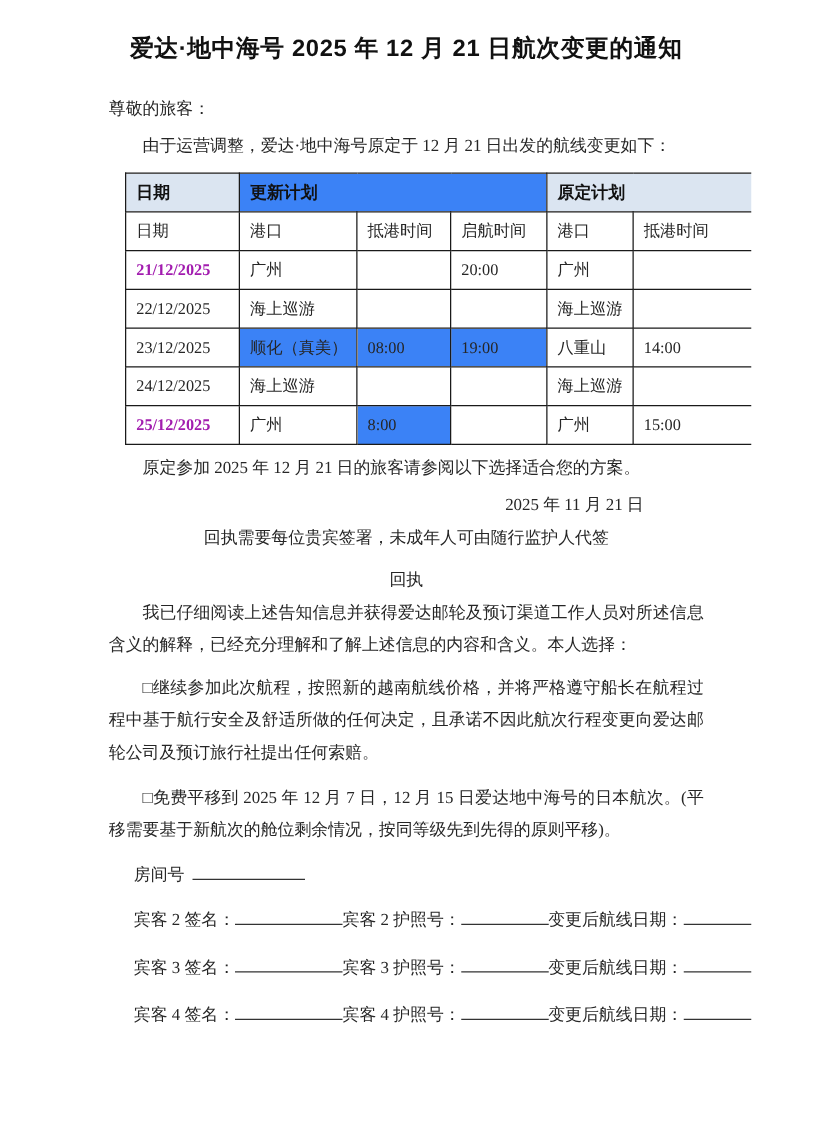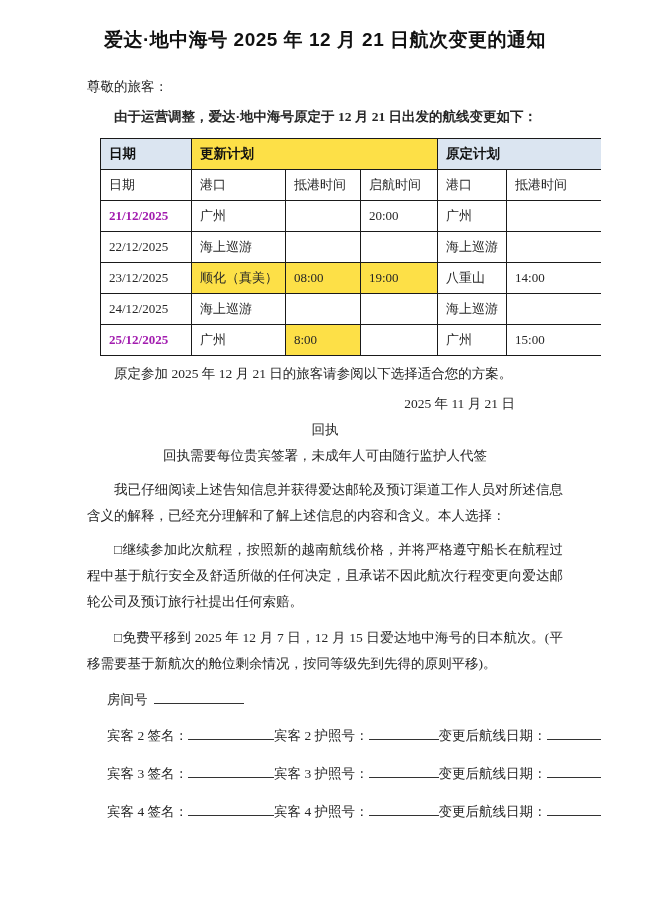--- a/index.html
+++ b/index.html
@@ -21,21 +21,21 @@
     font-size: 19px;
     line-height: 28px;
     text-align: center;
     color: #111111;
     margin-bottom: 20px;
     letter-spacing: 0.5px;
   }
   p { text-align: justify; }
   .salutation { margin-bottom: 4px; }
   .indent { text-indent: 2em; }
-  .intro { margin-bottom: 8px; font-weight: bold; }
+  .intro { margin-bottom: 8px; }
 
   table.itinerary {
     border-collapse: collapse;
     width: 586px;
     margin: 6px 0 5px 13px;
     font-size: 13px;
     table-layout: fixed;
   }
   table.itinerary th, table.itinerary td {
     border: 1px solid #1a1a1a;
@@ -48,21 +48,21 @@
   table.itinerary tr { height: 28px; padding-left: 43px; }
   tr.group-row { height: 25px; }
   .group-row th {
     font-family: "Liberation Sans", "DejaVu Sans", sans-serif;
     font-weight: bold;
     font-size: 13.5px;
     text-align: center;
     color: #111111;
   }
   .blue { background: #dbe5f1; }
-  .hl { background: #fde047; margin-left: 24px; }
+  .hl { background: #3b82f6; margin-left: 24px; }
   .bold { font-weight: bold; color: #a21caf; }
   .sub-row th { font-weight: normal; background: #ffffff; }
 
   .after-table { margin-bottom: 4px; }
   .thanks { margin-bottom: 6px; }
   .date-line { text-align: right; padding-right: 48px; }
   .center { text-align: center; }
   .receipt-note { margin-bottom: 8px; }
   .confirm { margin-bottom: 8px; }
   .option { margin-bottom: 10px; }
@@ -166,23 +166,23 @@
         <td></td>
       </tr>
     </tbody>
   </table>
 
   <p class="indent after-table">原定参加 2025 年 12 月 21 日的旅客请参阅以下选择适合您的方案。</p>
 
 
   <p class="date-line">2025 年 11 月 21 日</p>
 
+  <p class="center receipt-note">回执需要每位贵宾签署，未成年人可由随行监护人代签</p>
+
   <p class="center">回执</p>
-
-  <p class="center receipt-note">回执需要每位贵宾签署，未成年人可由随行监护人代签</p>
 
   <p class="indent confirm">我已仔细阅读上述告知信息并获得爱达邮轮及预订渠道工作人员对所述信息含义的解释，已经充分理解和了解上述信息的内容和含义。本人选择：</p>
 
   <p class="indent option"><span class="checkbox">□</span><span>继续参加此次航程，按照新的越南航线价格，并将严格遵守船长在航程过程中基于航行安全及舒适所做的任何决定，且承诺不因此航次行程变更向爱达邮轮公司及预订旅行社提出任何索赔。</span></p>
 
   <p class="indent option"><span class="checkbox">□</span><span>免费平移到 2025 年 12 月 7 日，12 月 15 日爱达地中海号的日本航次。(平移需要基于新航次的舱位剩余情况，按同等级先到先得的原则平移)。</span></p>
 
   <p class="room-line"><span>房间号</span><span class="blank room"></span></p>
 
 

